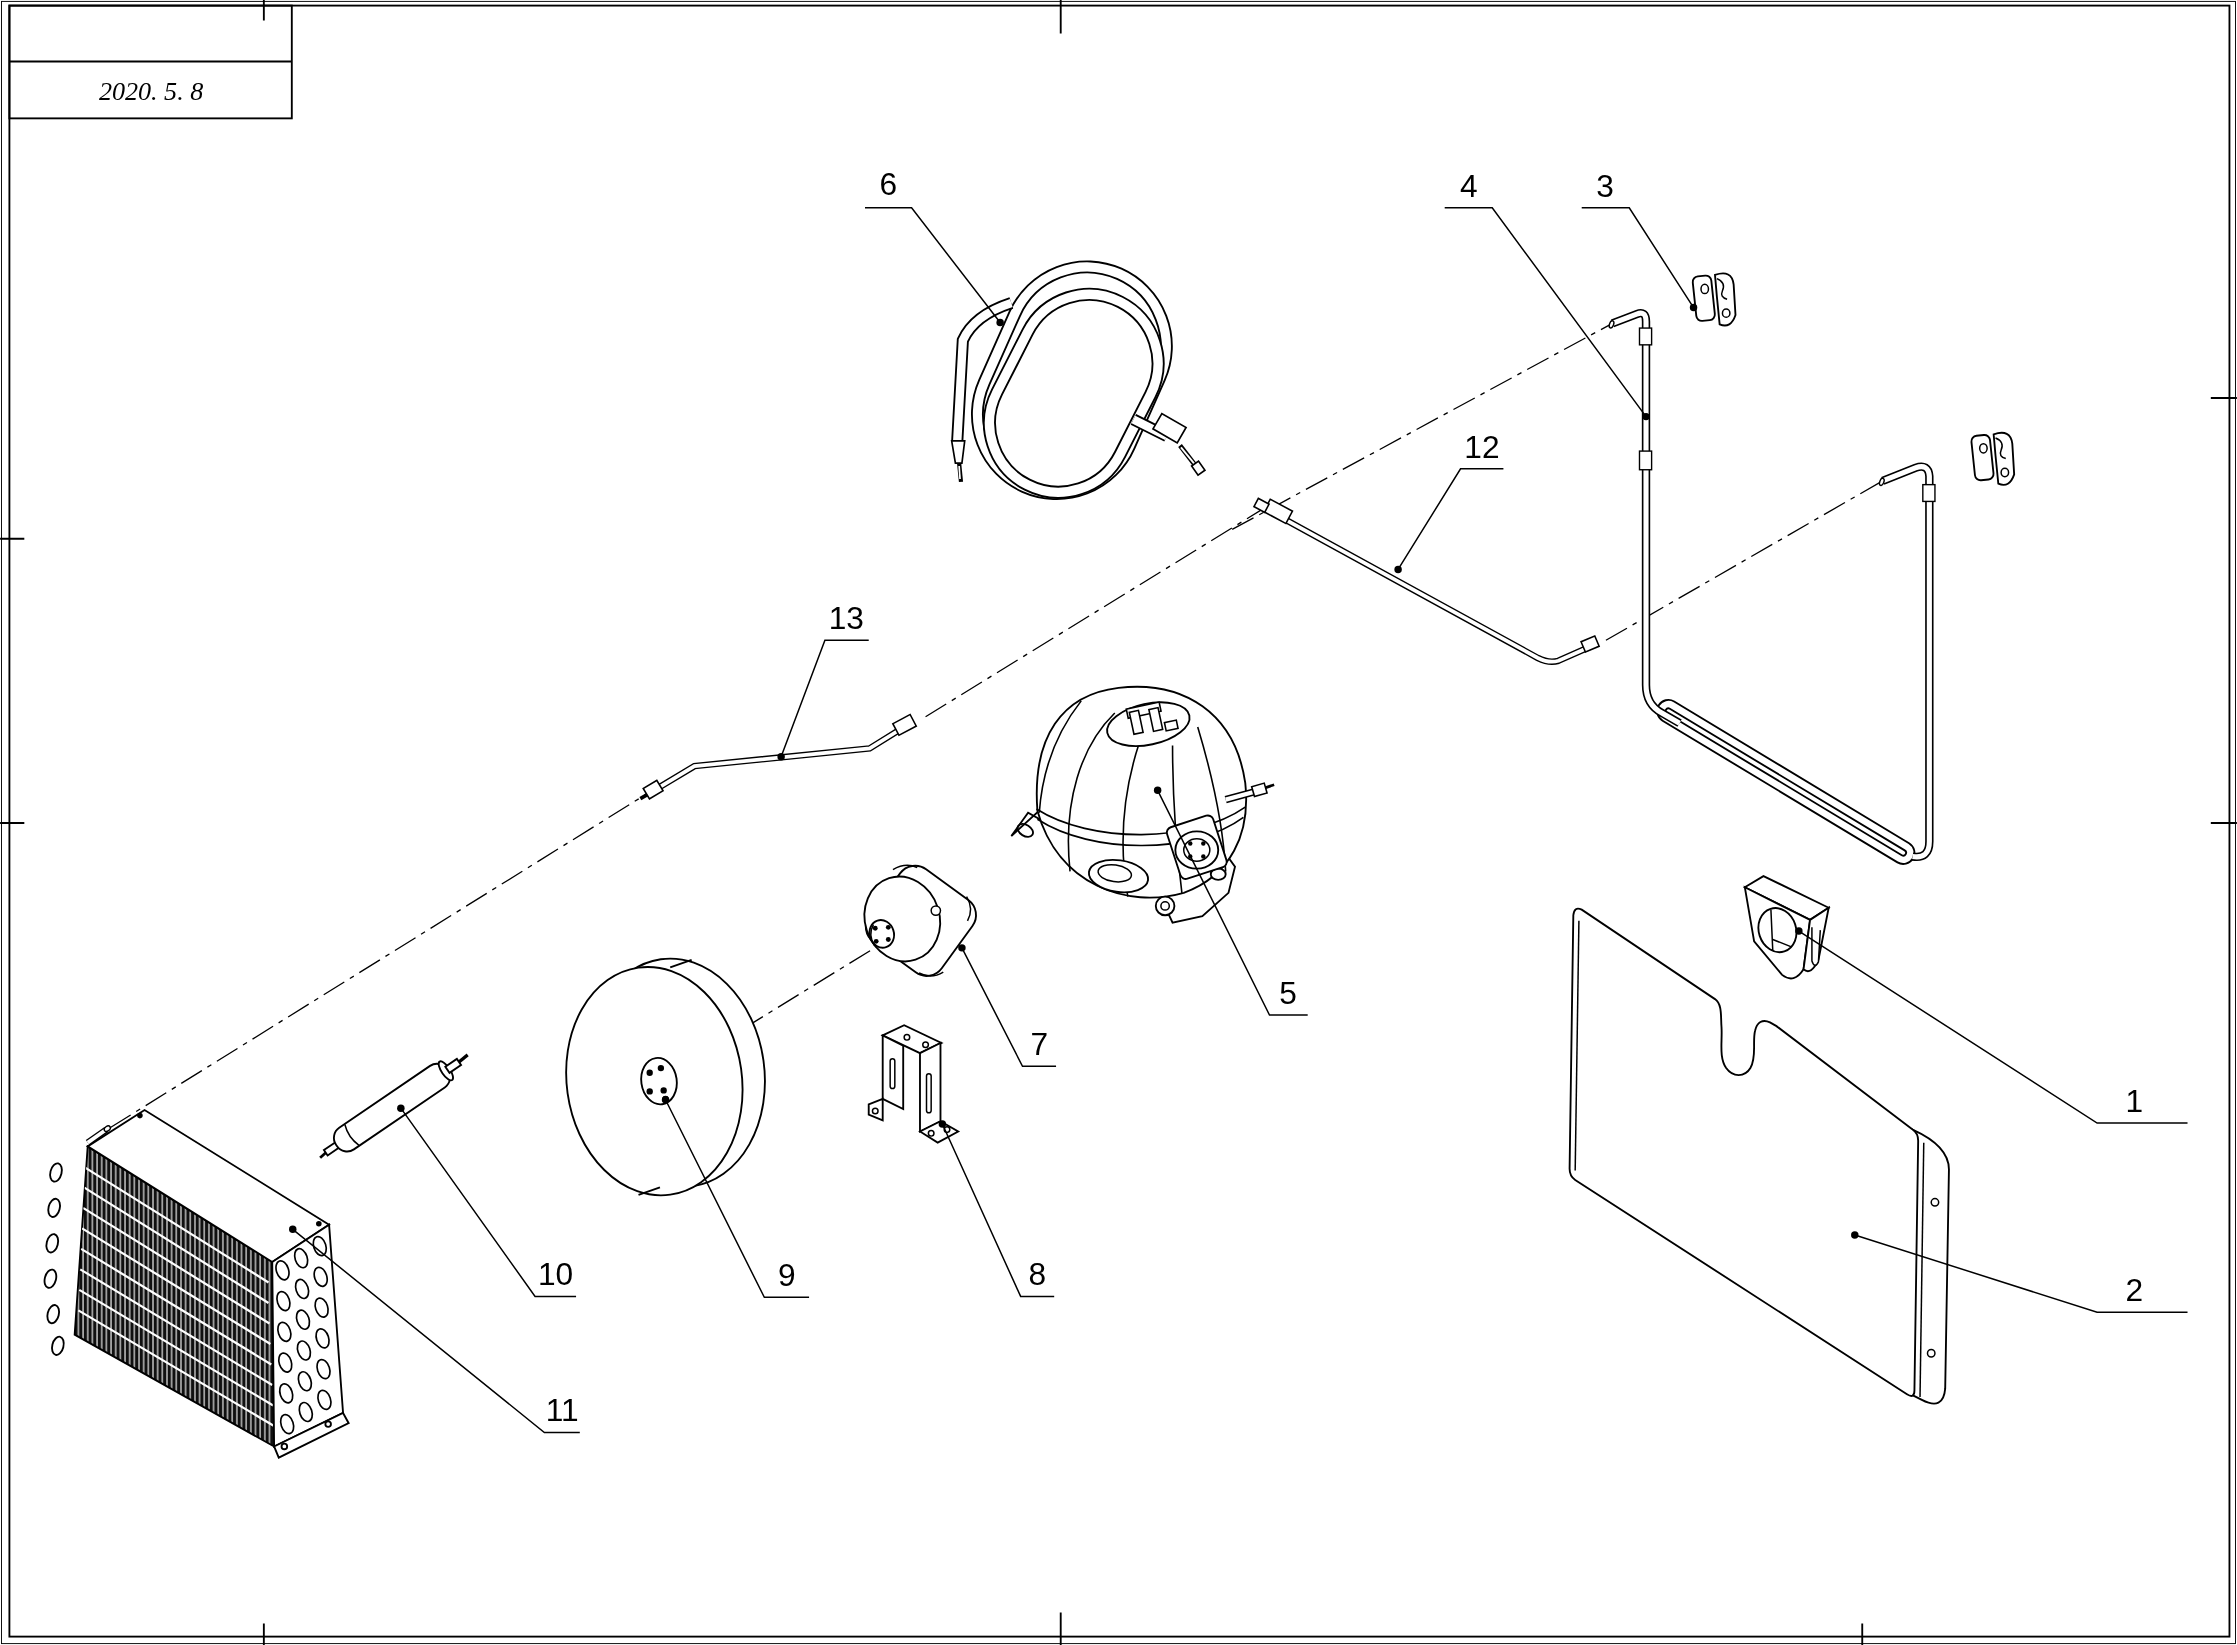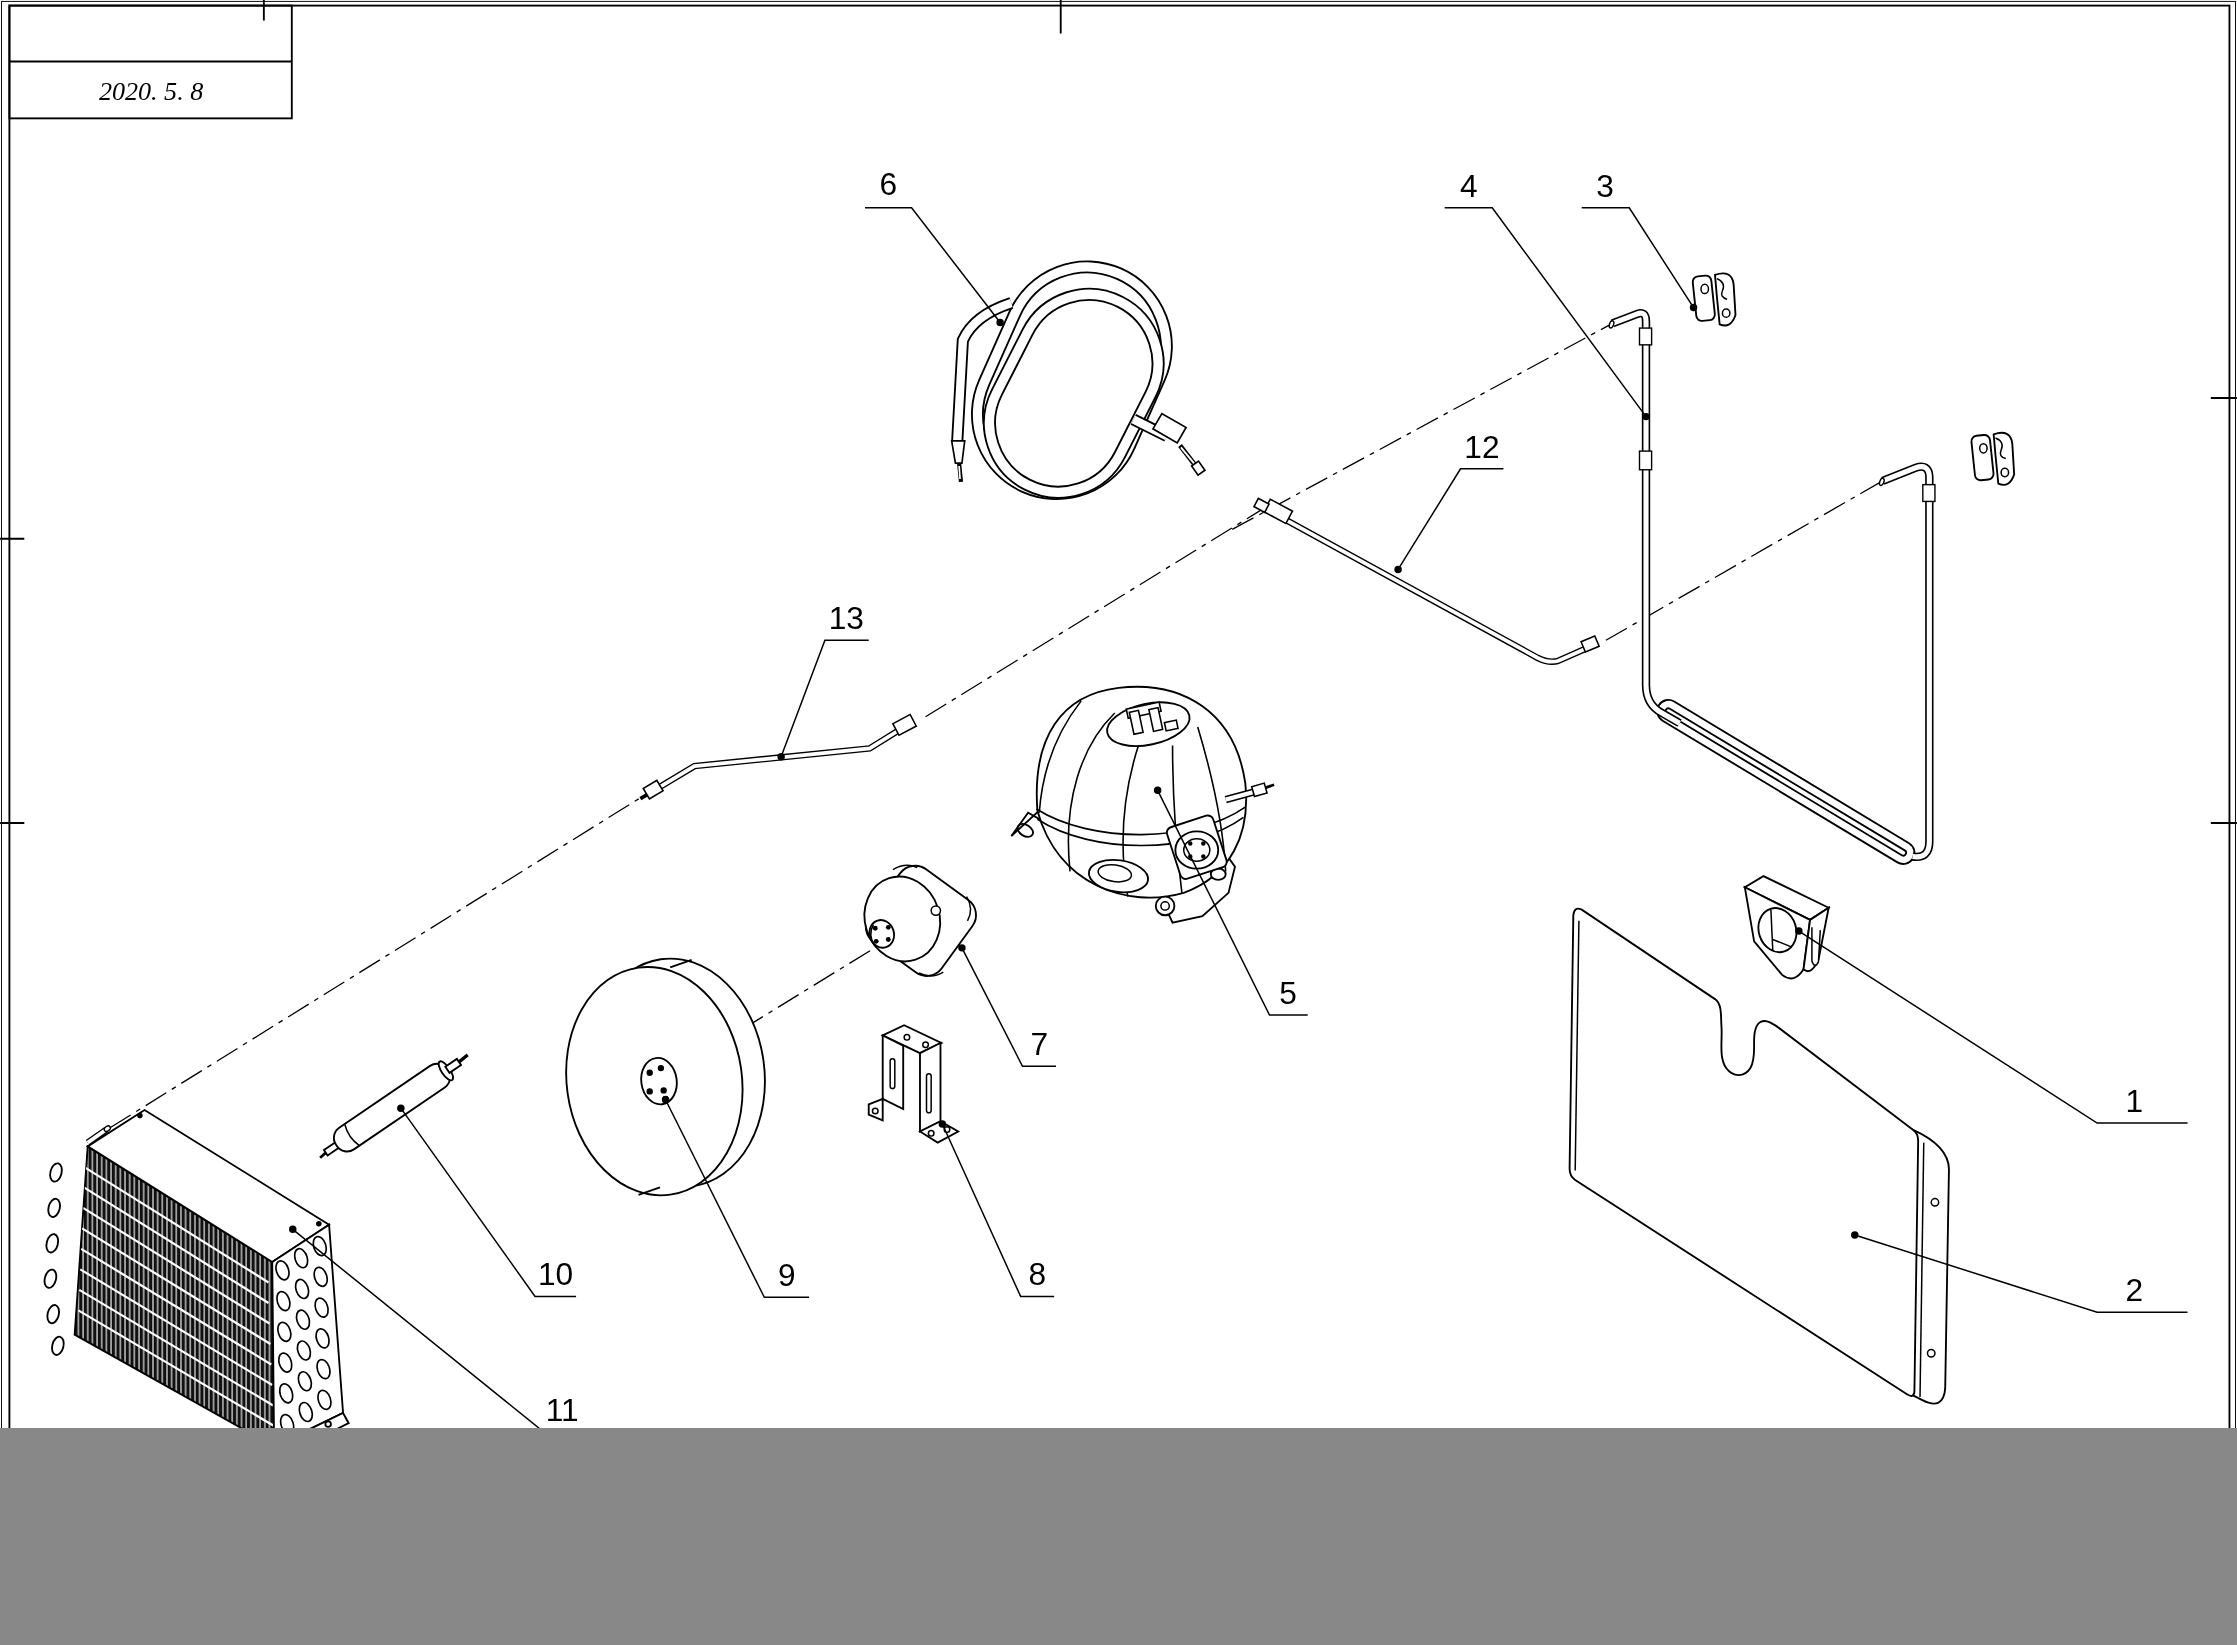--- a/index.html
+++ b/index.html
@@ -1,16 +1,16 @@
 <!DOCTYPE html>
 <html style="font-size:15px"><head>
 <meta charset="utf-8">
 <style>
   html,body{margin:0;padding:0;background:#888;}
-  #sheet{position:relative;width:2237px;height:1428px;background:#fff;margin:0 auto;
+  #sheet{position:relative;width:2237px;height:1645px;background:#fff;margin:0 auto;
          font-family:"Liberation Sans",sans-serif;}
   svg{display:block;}
   .callout-text{font-family:"Liberation Sans",sans-serif;font-size:34px;fill:#000;}
   .date-text{font-family:"Liberation Serif",serif;font-style:italic;font-size:28px;fill:#000;}
 </style>
 </head>
 <body>
 
 <div id="sheet">
 <svg viewBox="0 0 2400 1765" width="2237" height="1645">

